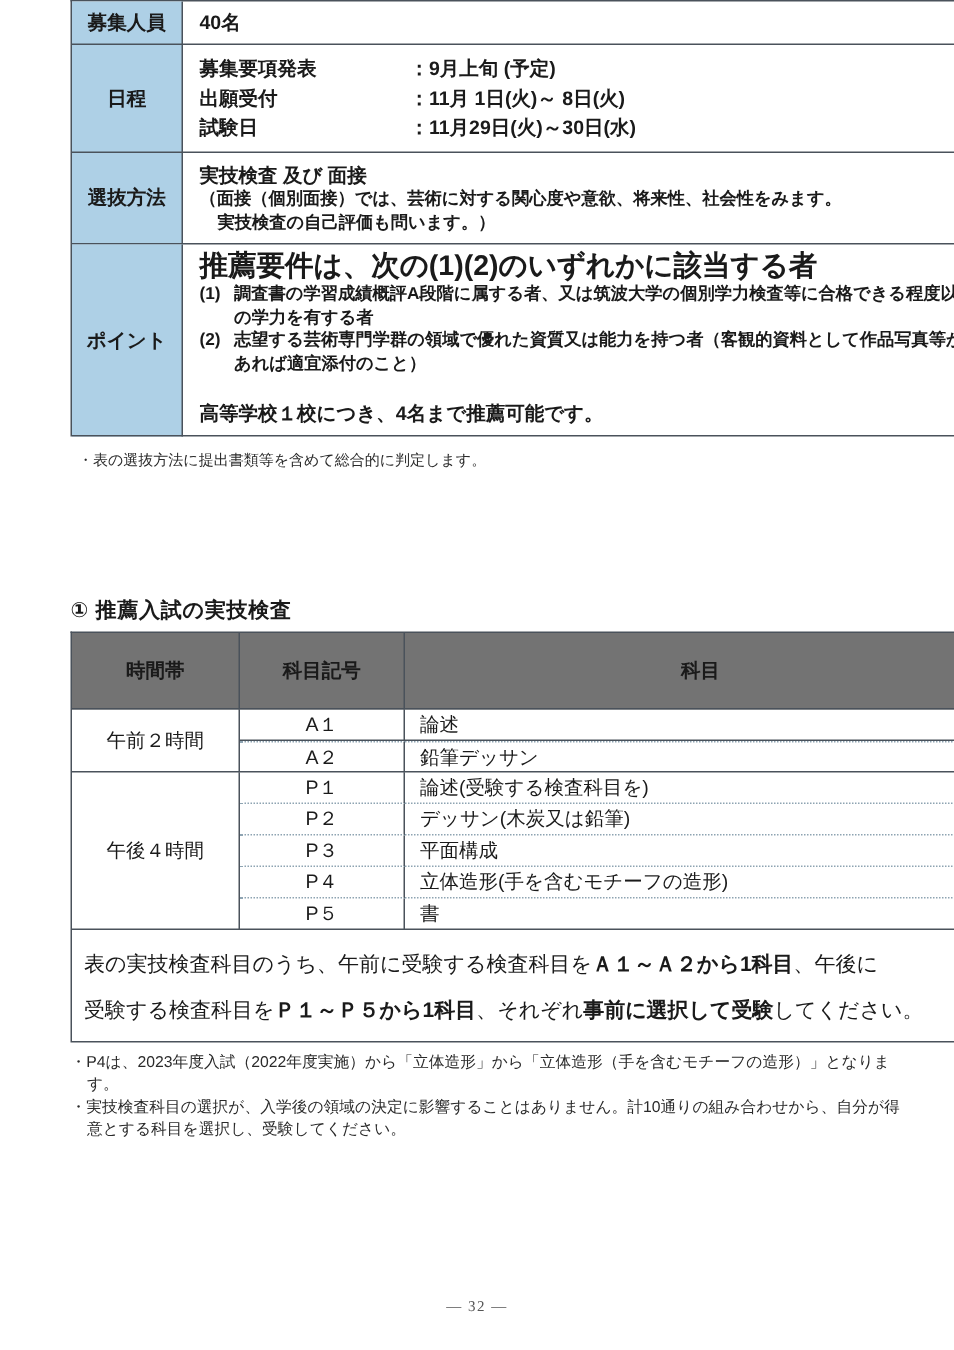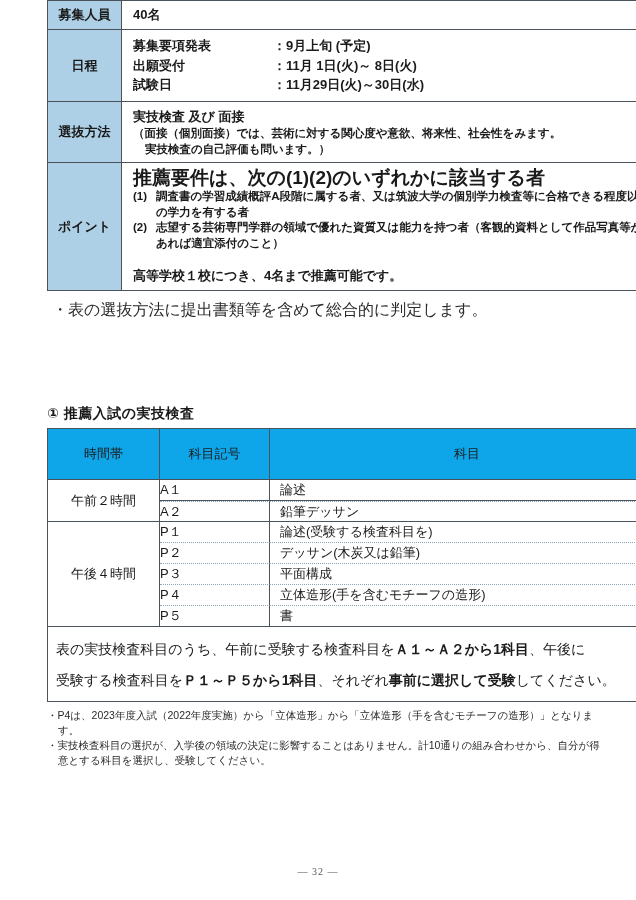--- a/index.html
+++ b/index.html
@@ -54,33 +54,33 @@
   .sched-row { display: grid; grid-template-columns: 92px 1fr; line-height: 19.5px; gap: 48px; }
   .sel-main { font-size: 13px; line-height: 19px; }
   .sel-note { font-size: 11.5px; line-height: 15.5px; }
   .sel-note.cont { padding-left: 12px; }
   .pt-intro { font-size: 19px; line-height: 19px; margin-bottom: 2px; }
   .pt-item { display: grid; grid-template-columns: 23px 1fr; font-size: 11.5px; line-height: 15.5px; }
   .pt-outro { font-size: 13px; line-height: 19px; margin-top: 15px; }
 
   .tbl-note {
     margin: 9px 0 0 52px;
-    font-size: 16px; color: #2a2a2a;
+    font-size: 10px; color: #2a2a2a;
   }
 
   
   .t2 th {
-    background: #0ea5e9; font-size: 13px; font-weight: normal;
+    background: #737373; font-size: 13px; font-weight: bold;
     height: 25px; text-align: center; padding: 16px;
   }
   .t2 .c-time { width: 112px; }
   .t2 .c-code { width: 110px; }
   .t2 td { font-size: 13px; height: 21px; }
   .t2 .period { text-align: center; }
-  .t2 .code { text-align: left; }
+  .t2 .code { text-align: center; }
   .t2 .subj { padding-left: 10px; }
   .t2 tr.sub td { border-bottom: 1px dotted #8ea4b2; }
   .t2 tr.groupend td { border-bottom: 1.5px solid #4a525b; }
   .t2 .note-cell {
     padding: 7px 8px 6px 8px;
     font-size: 14px; line-height: 30.5px;
     height: 75px; vertical-align: middle;
   }
   .t2 .note-cell b { font-weight: bold; }
 

